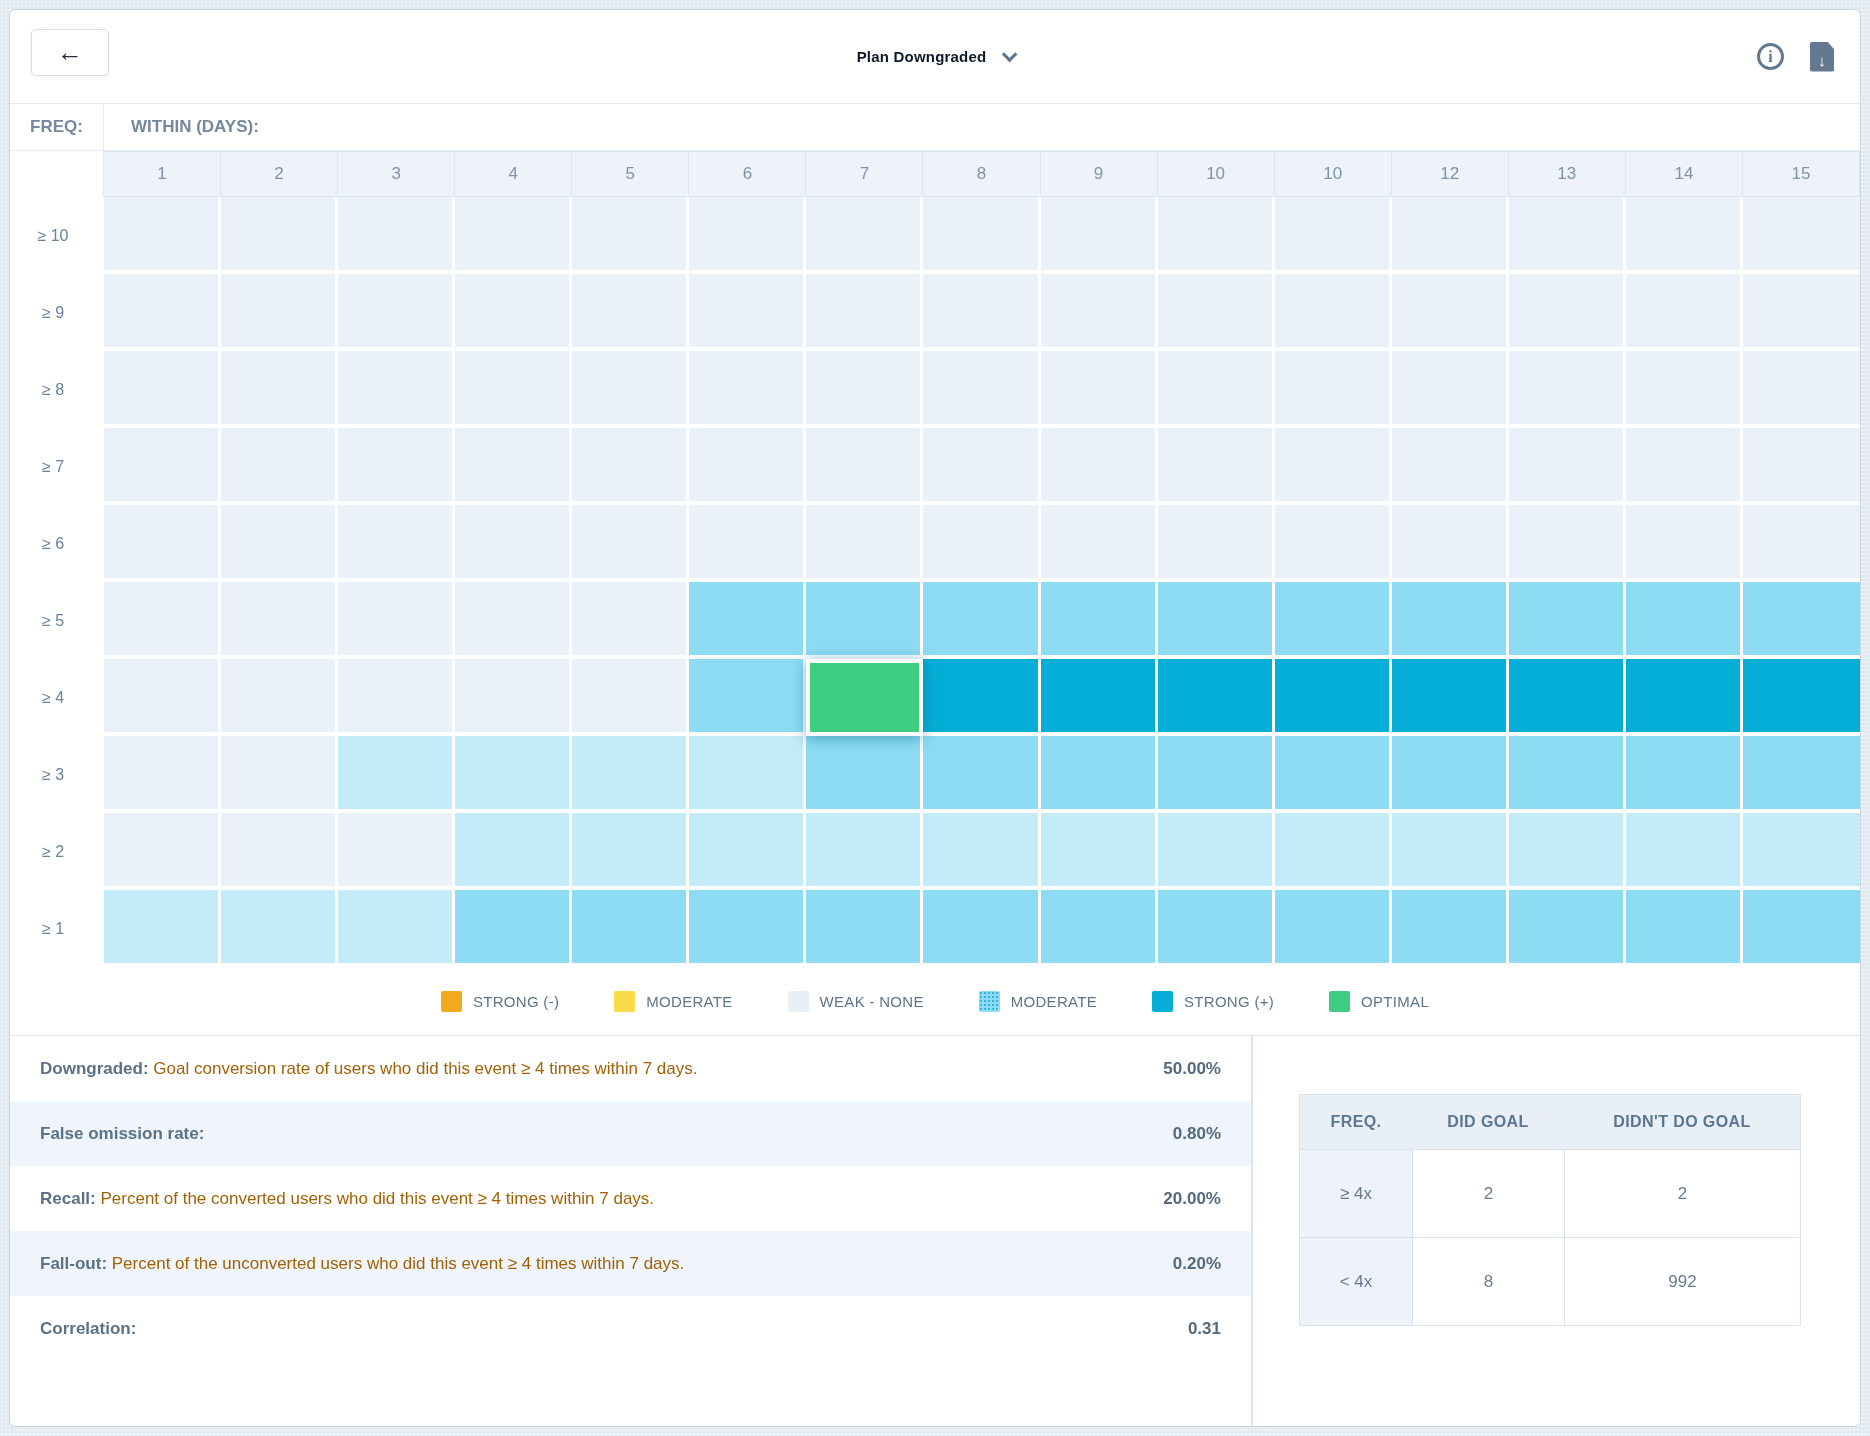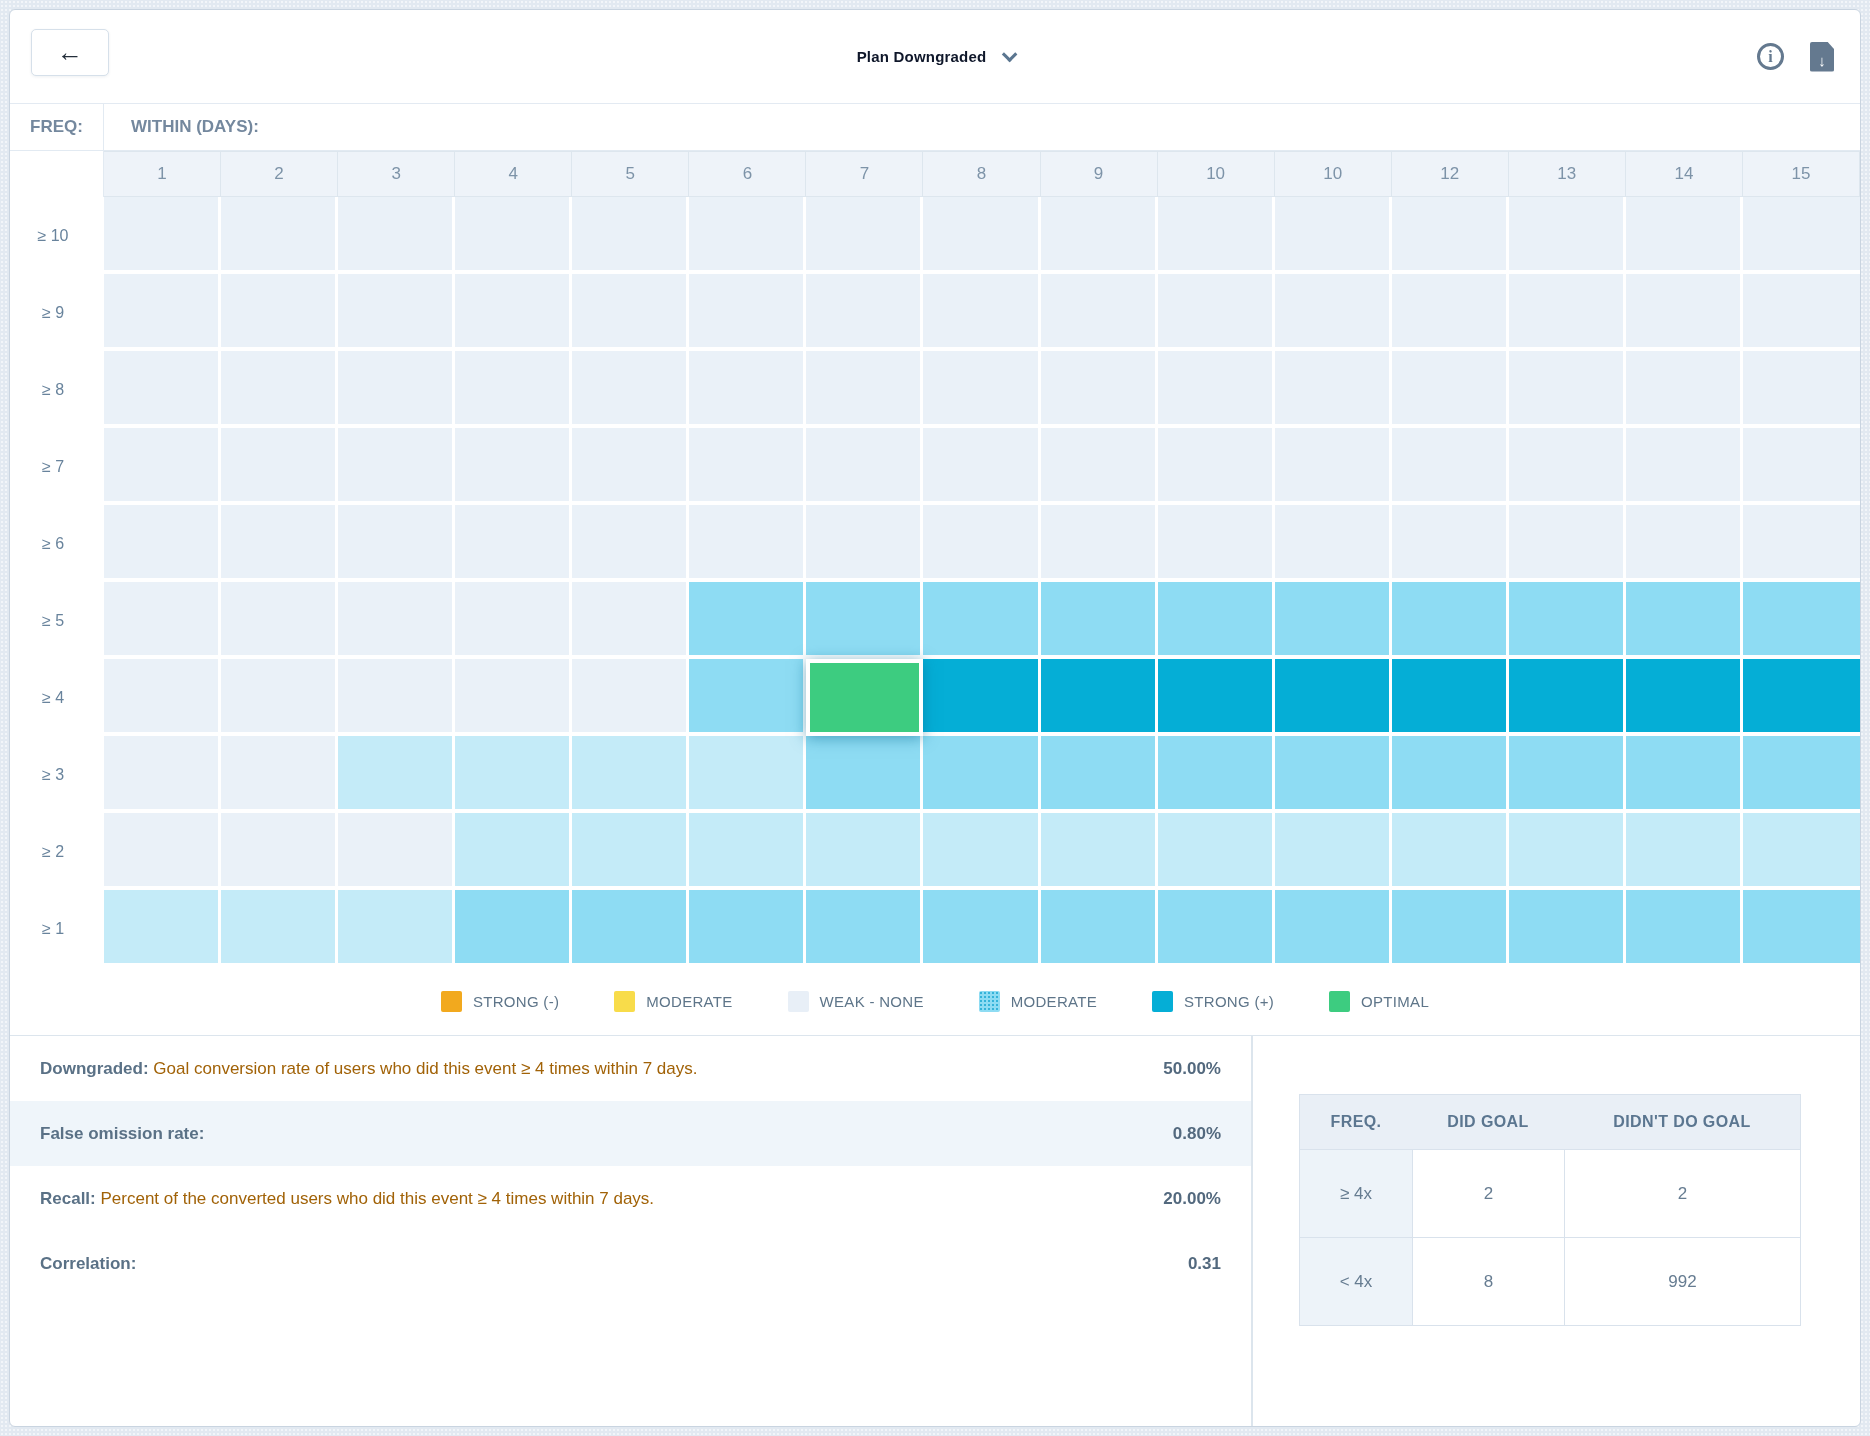--- a/index.html
+++ b/index.html
@@ -358,20 +358,25 @@
           </div>
           <div class="metric-row alt">
             <div class="metric-label">False omission rate: </div>
             <div class="metric-value">0.80%</div>
           </div>
           <div class="metric-row">
             <div class="metric-label">Recall: </div>
             <div class="metric-desc">Percent of the converted users who did this event ≥ 4 times within 7 days.</div>
             <div class="metric-value">20.00%</div>
           </div>
+          <div class="metric-row alt">
+            <div class="metric-label">Fall-out: </div>
+            <div class="metric-desc">Percent of the unconverted users who did this event ≥ 4 times within 7 days.</div>
+            <div class="metric-value">0.20%</div>
+          </div>
           <div class="metric-row">
             <div class="metric-label">Correlation: </div>
             <div class="metric-value">0.31</div>
           </div>
         </div>
     </div>
 
     <div class="panel-right">
       <div class="conv-wrap">
         <div class="conv-table" id="conv-table">

